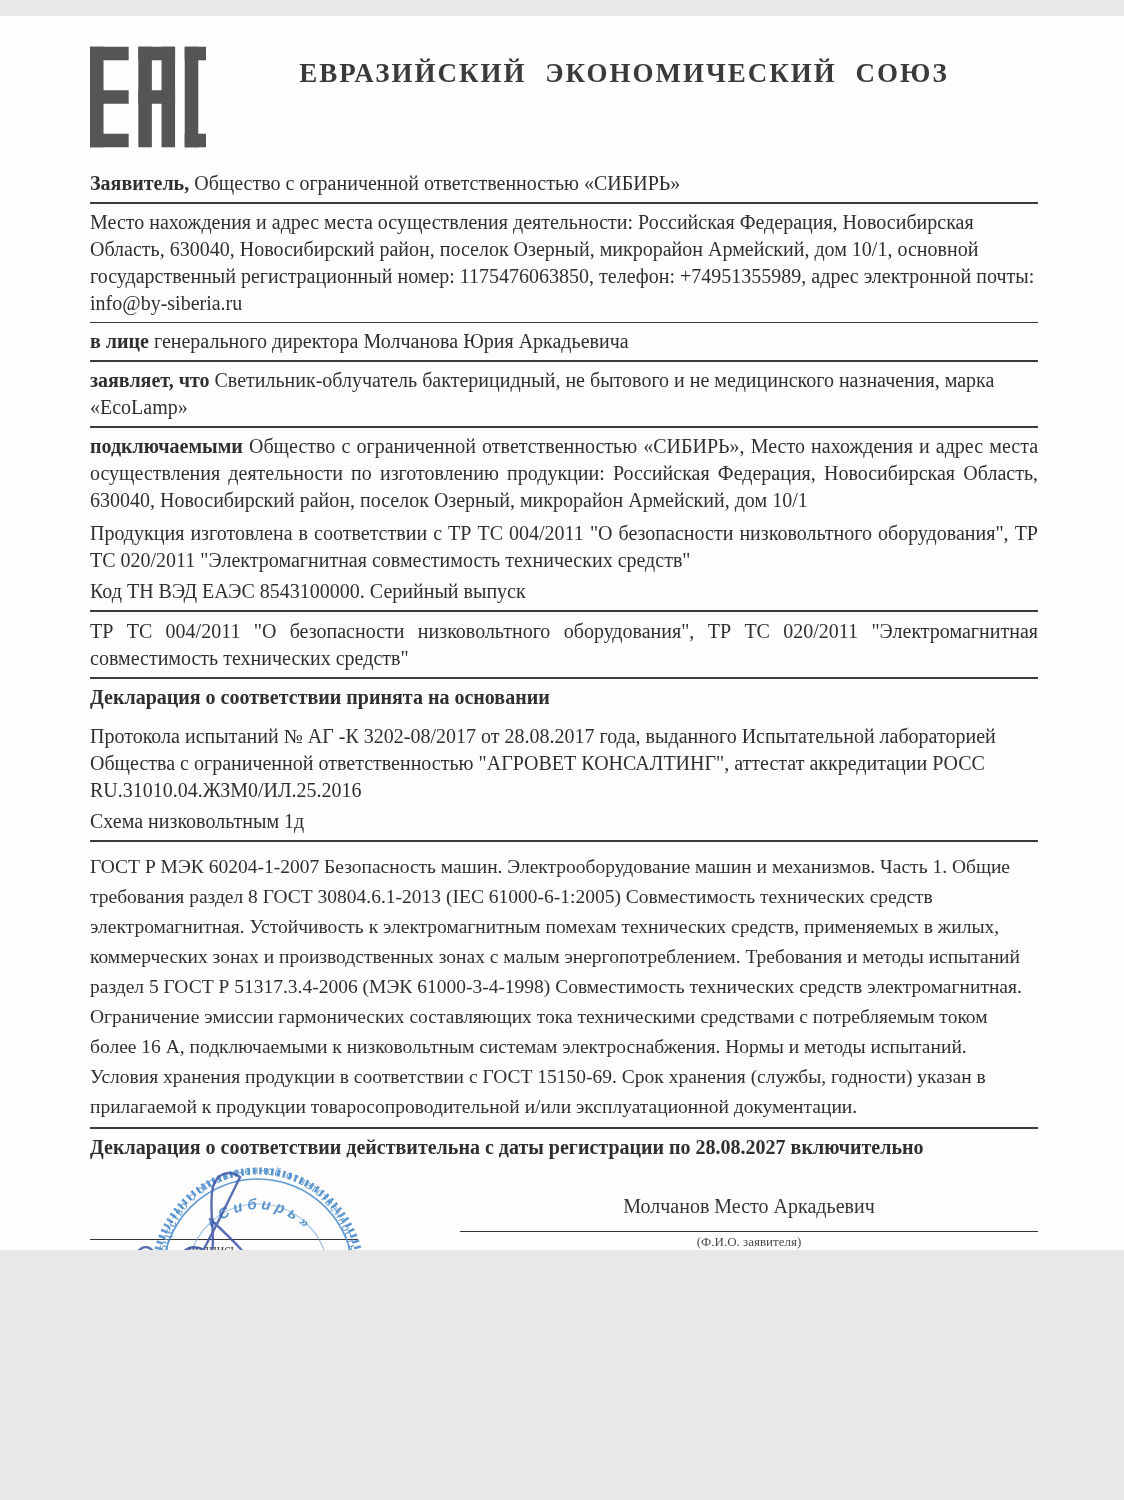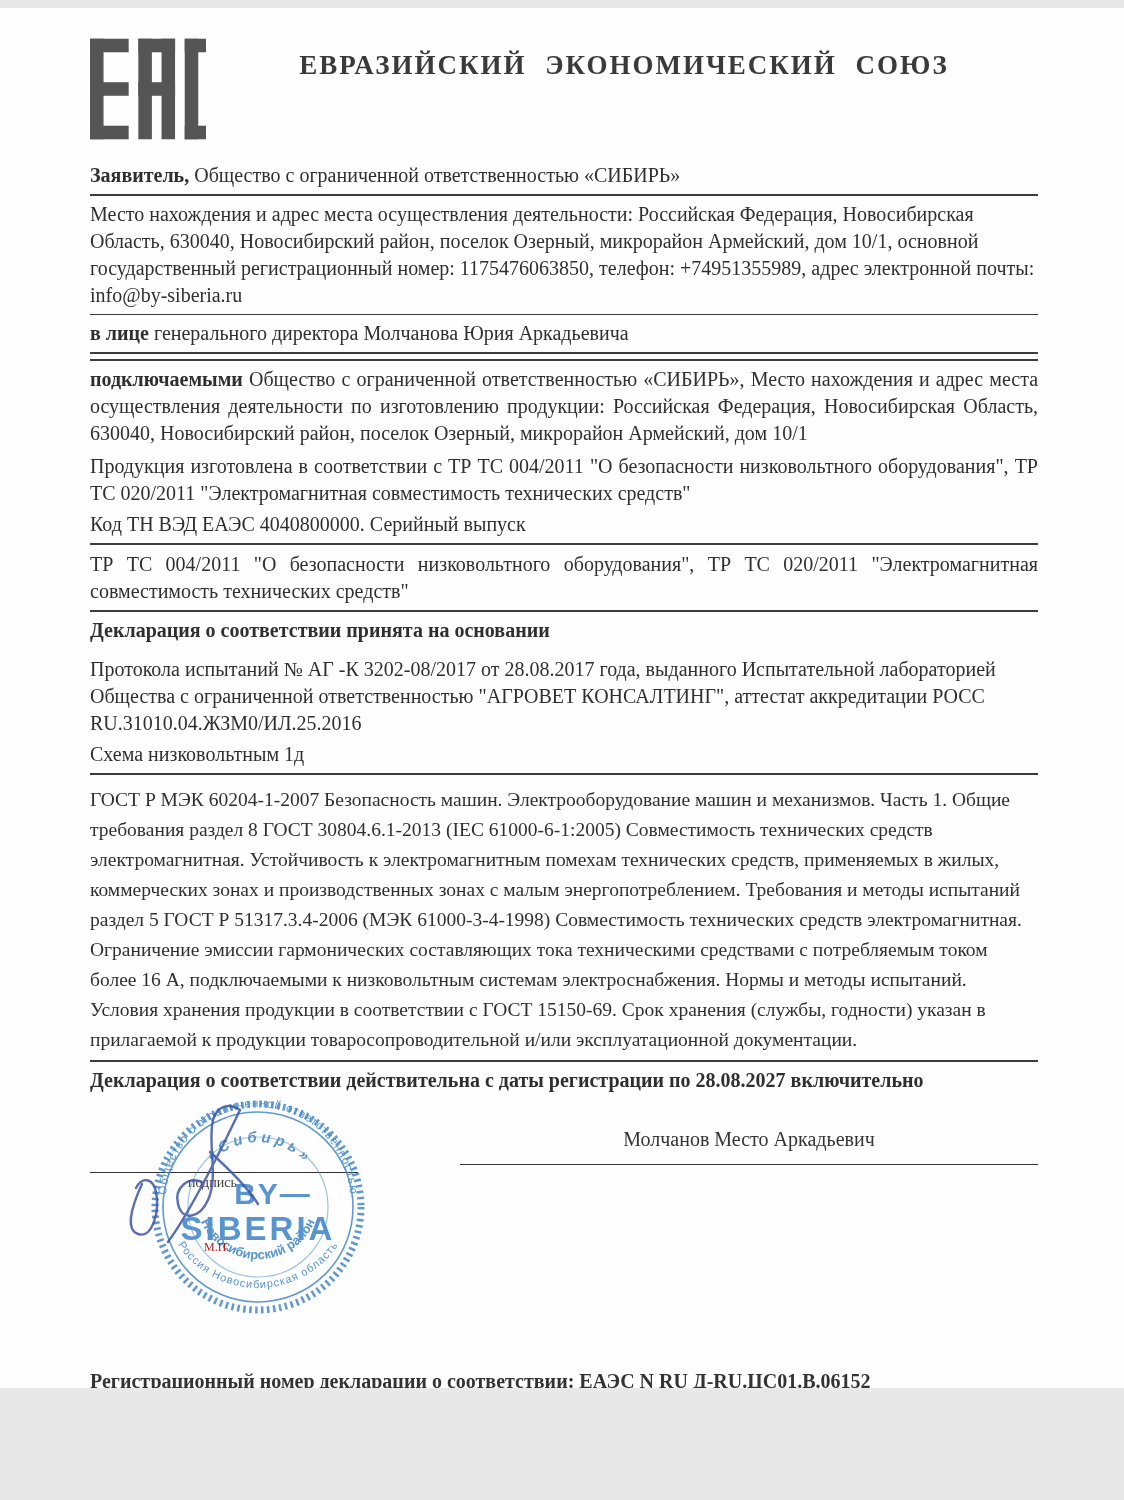--- a/index.html
+++ b/index.html
@@ -1,19 +1,19 @@
 <!DOCTYPE html>
 <html lang="ru"><head>
 <meta charset="utf-8">
 <style>
   html,body{margin:0;padding:0;background:#e8e8e8;}
   .page{
     position:relative;
-    width:1124px;height:1380px;
-    margin:8px auto;
+    width:1124px;height:1234px;
+    margin:16px auto;
     background:#fefefe;
     font-family:"Liberation Serif","DejaVu Serif",serif;
     color:#2f2f2f;
     overflow:hidden;
     text-decoration:underline;
   }
   .content{position:absolute;left:90px;top:0;width:948px;}
   .header{position:relative;height:116px;margin-top:26px;}
   .eac-logo{position:absolute;left:0;top:2px;}
   .title-block{
@@ -82,29 +82,33 @@
 
     <p class="sec">Место нахождения и адрес места осуществления деятельности: Российская Федерация, Новосибирская Область, 630040, Новосибирский район, поселок Озерный, микрорайон Армейский, дом 10/1, основной государственный регистрационный номер: 1175476063850, телефон: +74951355989, адрес электронной почты: info@by-siberia.ru</p>
     <div class="rule thin"></div>
 
     <p class="sec">
       <span class="b">в лице</span>
       <span>генерального директора  Молчанова Юрия Аркадьевича</span>
     </p>
     <div class="rule"></div>
 
+    <p class="sec">
+      <span class="b">заявляет, что</span>
+      <span>Светильник-облучатель бактерицидный, не бытового и не медицинского назначения, марка «EcoLamp»</span>
+    </p>
     <div class="rule"></div>
 
     <p class="sec just">
       <span class="b">подключаемыми</span>
       <span>Общество с ограниченной ответственностью «СИБИРЬ», Место нахождения и адрес места осуществления деятельности по изготовлению продукции: Российская Федерация, Новосибирская Область, 630040, Новосибирский район, поселок Озерный, микрорайон Армейский, дом 10/1</span>
     </p>
 
     <p class="sec just para-add">Продукция изготовлена в соответствии с ТР ТС 004/2011 "О безопасности низковольтного оборудования", ТР ТС 020/2011 "Электромагнитная совместимость технических средств"</p>
-    <p class="sec">Код ТН ВЭД ЕАЭС 4040800000. Серийный выпуск</p>
+    <p class="sec">Код ТН ВЭД ЕАЭС 8543100000. Серийный выпуск</p>
     <div class="rule"></div>
 
     <p class="sec just para-add">ТР ТС 004/2011 "О безопасности низковольтного оборудования", ТР ТС 020/2011 "Электромагнитная совместимость технических средств"</p>
     <div class="rule"></div>
 
     <p class="sec b">Декларация о соответствии принята на основании</p>
     <p class="sec para-add" style="margin-top:12px;">Протокола испытаний № АГ -К 3202-08/2017 от 28.08.2017 года, выданного Испытательной лабораторией Общества с ограниченной ответственностью "АГРОВЕТ КОНСАЛТИНГ", аттестат аккредитации РОСС RU.31010.04.ЖЗМ0/ИЛ.25.2016</p>
     <p class="sec">Схема низковольтным 1д</p>
     <div class="rule"></div>
 
@@ -112,20 +116,21 @@
     <div class="rule"></div>
 
     <p class="sec b">Декларация о соответствии  действительна с даты регистрации по 28.08.2027 включительно</p>
 
     <div class="sig-area">
       <div class="sig-line-left"></div>
       <div class="sig-caption">подпись</div>
 
       <div class="fio-name">Молчанов Место Аркадьевич</div>
       <div class="sig-line-right"></div>
+      <div class="fio-caption">(Ф.И.О. заявителя)</div>
 
       <div class="mp-label">М.П.</div>
 
       <svg class="stamp-svg" width="360" height="238" viewBox="0 0 360 238">
         <defs>
           <path id="arcTopOuter" d="M 78,126 A 92,92 0 1 1 258,126"></path>
           <path id="arcBottomOuter" d="M 72,100 A 96,96 0 1 0 264,100"></path>
           <path id="arcTopInner" d="M 106,130 A 64,64 0 1 1 230,130"></path>
           <path id="arcBottomInner" d="M 107,94 A 62,62 0 1 0 229,94"></path>
         </defs>

